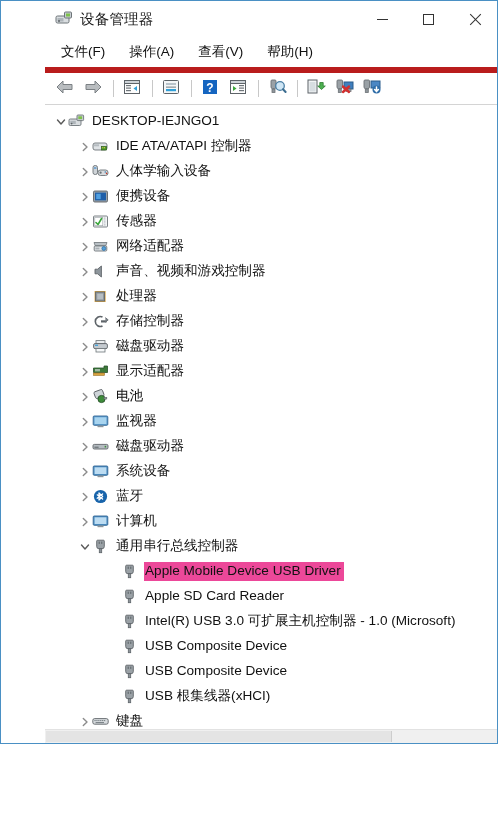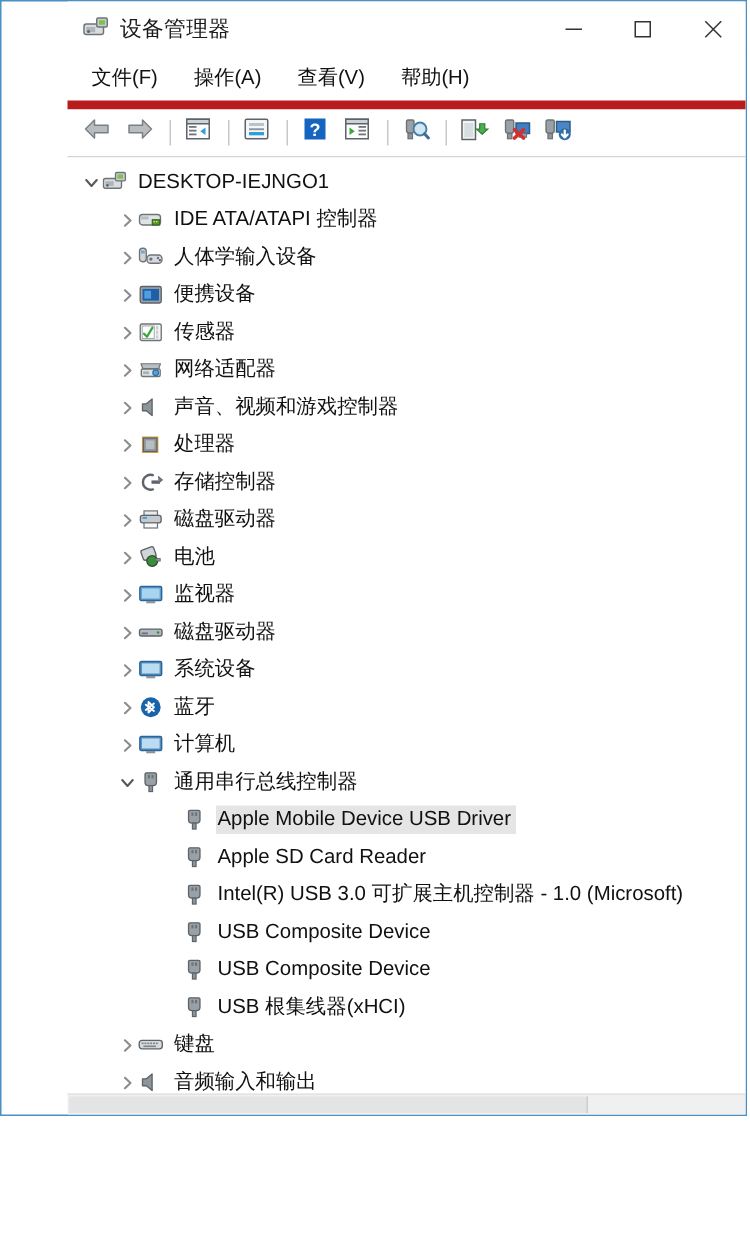--- a/index.html
+++ b/index.html
@@ -169,21 +169,21 @@
     flex-shrink: 0;
     position: relative;
   }
   .row-label {
     font-size: 13.6px;
     color: #111111;
     line-height: 1;
     padding: 2px 3px 3px 1px;
   }
   .row.selected .row-label {
-    background: #e5e5e5;
+    background: #ec4899;
   }
   
   .lvl0 { padding-left: 8px; }
   .lvl1 { padding-left: 32px; }
   .lvl2 { padding-left: 76px; }
 
   
   .hscroll {
     height: 13px;
     min-height: 13px;
@@ -510,20 +510,35 @@
         <svg width="17" height="17" viewBox="0 0 17 17">
           <rect x="4" y="2.6" width="9" height="3" fill="#e9ecee" stroke="#6d7478" stroke-width="0.8"></rect>
           <rect x="1.6" y="5.6" width="13.8" height="5" rx="1.4" fill="#c4cacf" stroke="#5d6368" stroke-width="0.9"></rect>
           <rect x="3" y="6.6" width="3" height="1.4" fill="#4aa3d8"></rect>
           <rect x="4" y="10.6" width="9" height="3.4" fill="#f6f8f9" stroke="#6d7478" stroke-width="0.8"></rect>
         </svg>
       </span>
       <span class="row-label">磁盘驱动器</span>
     </div>
 
+    <div class="row lvl1">
+      <span class="chev">
+        <svg width="10" height="10" viewBox="0 0 10 10">
+            <path d="M3.3 1.5 L7 5 L3.3 8.5" fill="none" stroke="#8c8c8c" stroke-width="1.4" stroke-linecap="round" stroke-linejoin="round"></path>
+          </svg>
+      </span>
+      <span class="row-icon">
+        <svg width="17" height="17" viewBox="0 0 17 17">
+          <path d="M1.5 9.5 L1.5 5 L12 5 L12 3 L15.5 3 L15.5 9.5 Z" fill="#3d7a3a" stroke="#27512a" stroke-width="0.8" stroke-linejoin="round"></path>
+          <rect x="3" y="6" width="5" height="2.4" fill="#9fb8a0"></rect>
+          <rect x="1.5" y="10" width="11" height="2.4" fill="#d9a441" stroke="#9a7021" stroke-width="0.6"></rect>
+        </svg>
+      </span>
+      <span class="row-label">显示适配器</span>
+    </div>
 
     <div class="row lvl1">
       <span class="chev">
         <svg width="10" height="10" viewBox="0 0 10 10">
             <path d="M3.3 1.5 L7 5 L3.3 8.5" fill="none" stroke="#8c8c8c" stroke-width="1.4" stroke-linecap="round" stroke-linejoin="round"></path>
           </svg>
       </span>
       <span class="row-icon">
         <svg width="17" height="17" viewBox="0 0 17 17">
           <rect x="2.5" y="2.5" width="9" height="7" rx="1.4" fill="#cfd5d9" stroke="#5d6368" stroke-width="0.9" transform="rotate(-20 7 6)"></rect>

